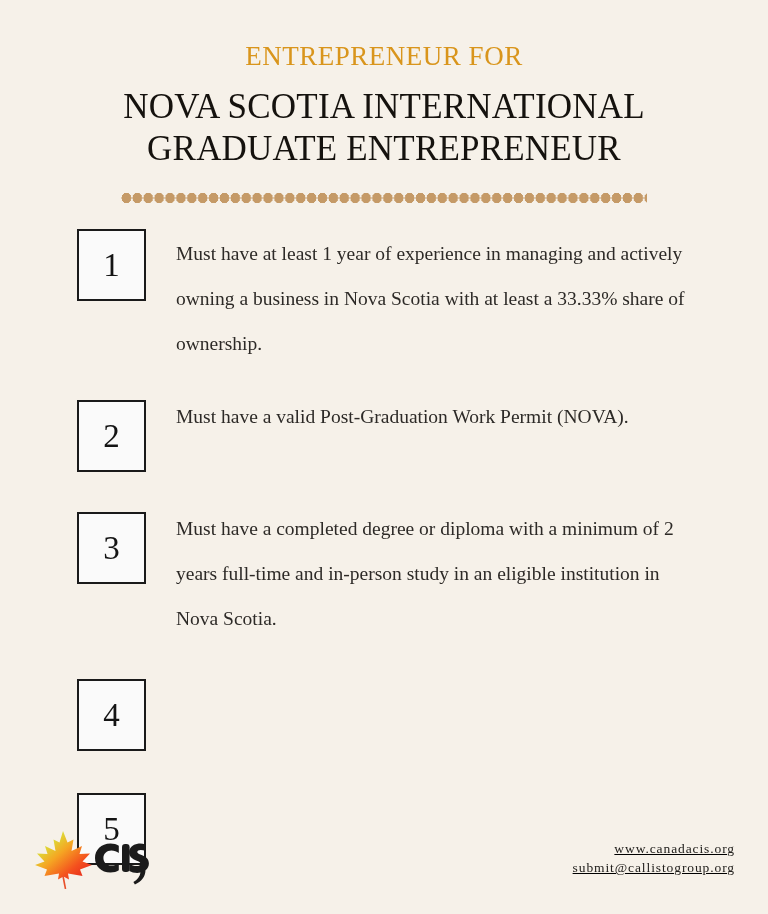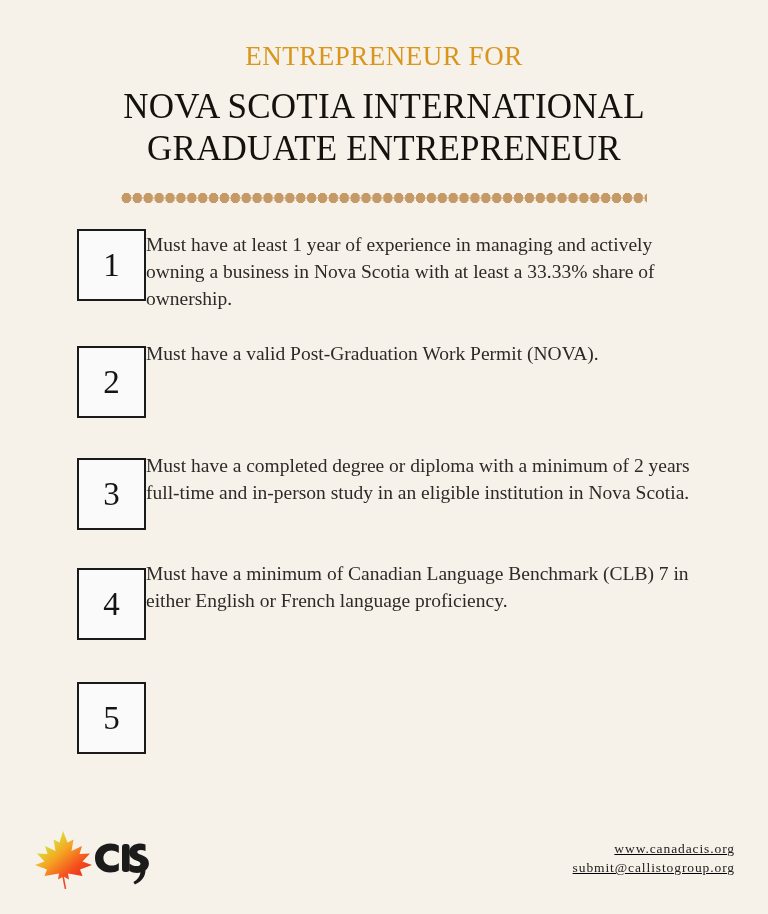--- a/index.html
+++ b/index.html
@@ -82,23 +82,24 @@
     box-sizing: border-box;
   }
   .req-num {
     font-size: 33px;
     color: #141414;
     line-height: 1;
     font-family: "Liberation Serif", "DejaVu Serif", serif;
   }
   .req-text {
     flex: 1 1 auto;
+    margin-left: 30px;
     color: #2d2a27;
     font-size: 19.5px;
-    line-height: 27px;
+    line-height: 45px;
     padding-top: 2px;
   }
 
   
   .req-item[data-index="0"] { margin-bottom: 26px; }
   .req-item[data-index="1"] { margin-bottom: 32px; }
   .req-item[data-index="1"] .req-num-box { margin-top: 8px; }
   .req-item[data-index="2"] { margin-bottom: 28px; }
   .req-item[data-index="2"] .req-num-box { margin-top: 8px; }
   .req-item[data-index="3"] { margin-bottom: 32px; }
@@ -170,21 +171,20 @@
       <div class="req-num-box">
         <span class="req-num">3</span>
       </div>
       <div class="req-text">Must have a completed degree or diploma with a minimum of 2 years full-time and in-person study in an eligible institution in Nova Scotia.</div>
     </div>
 
     <div class="req-item" data-index="3">
       <div class="req-num-box">
         <span class="req-num">4</span>
       </div>
-      <div class="req-text">Must have a minimum of Canadian Language Benchmark (CLB) 7 in either English or French language proficiency.</div>
     </div>
 
     <div class="req-item" data-index="4">
       <div class="req-num-box">
         <span class="req-num">5</span>
       </div>
     </div>
 
   </div>
 

